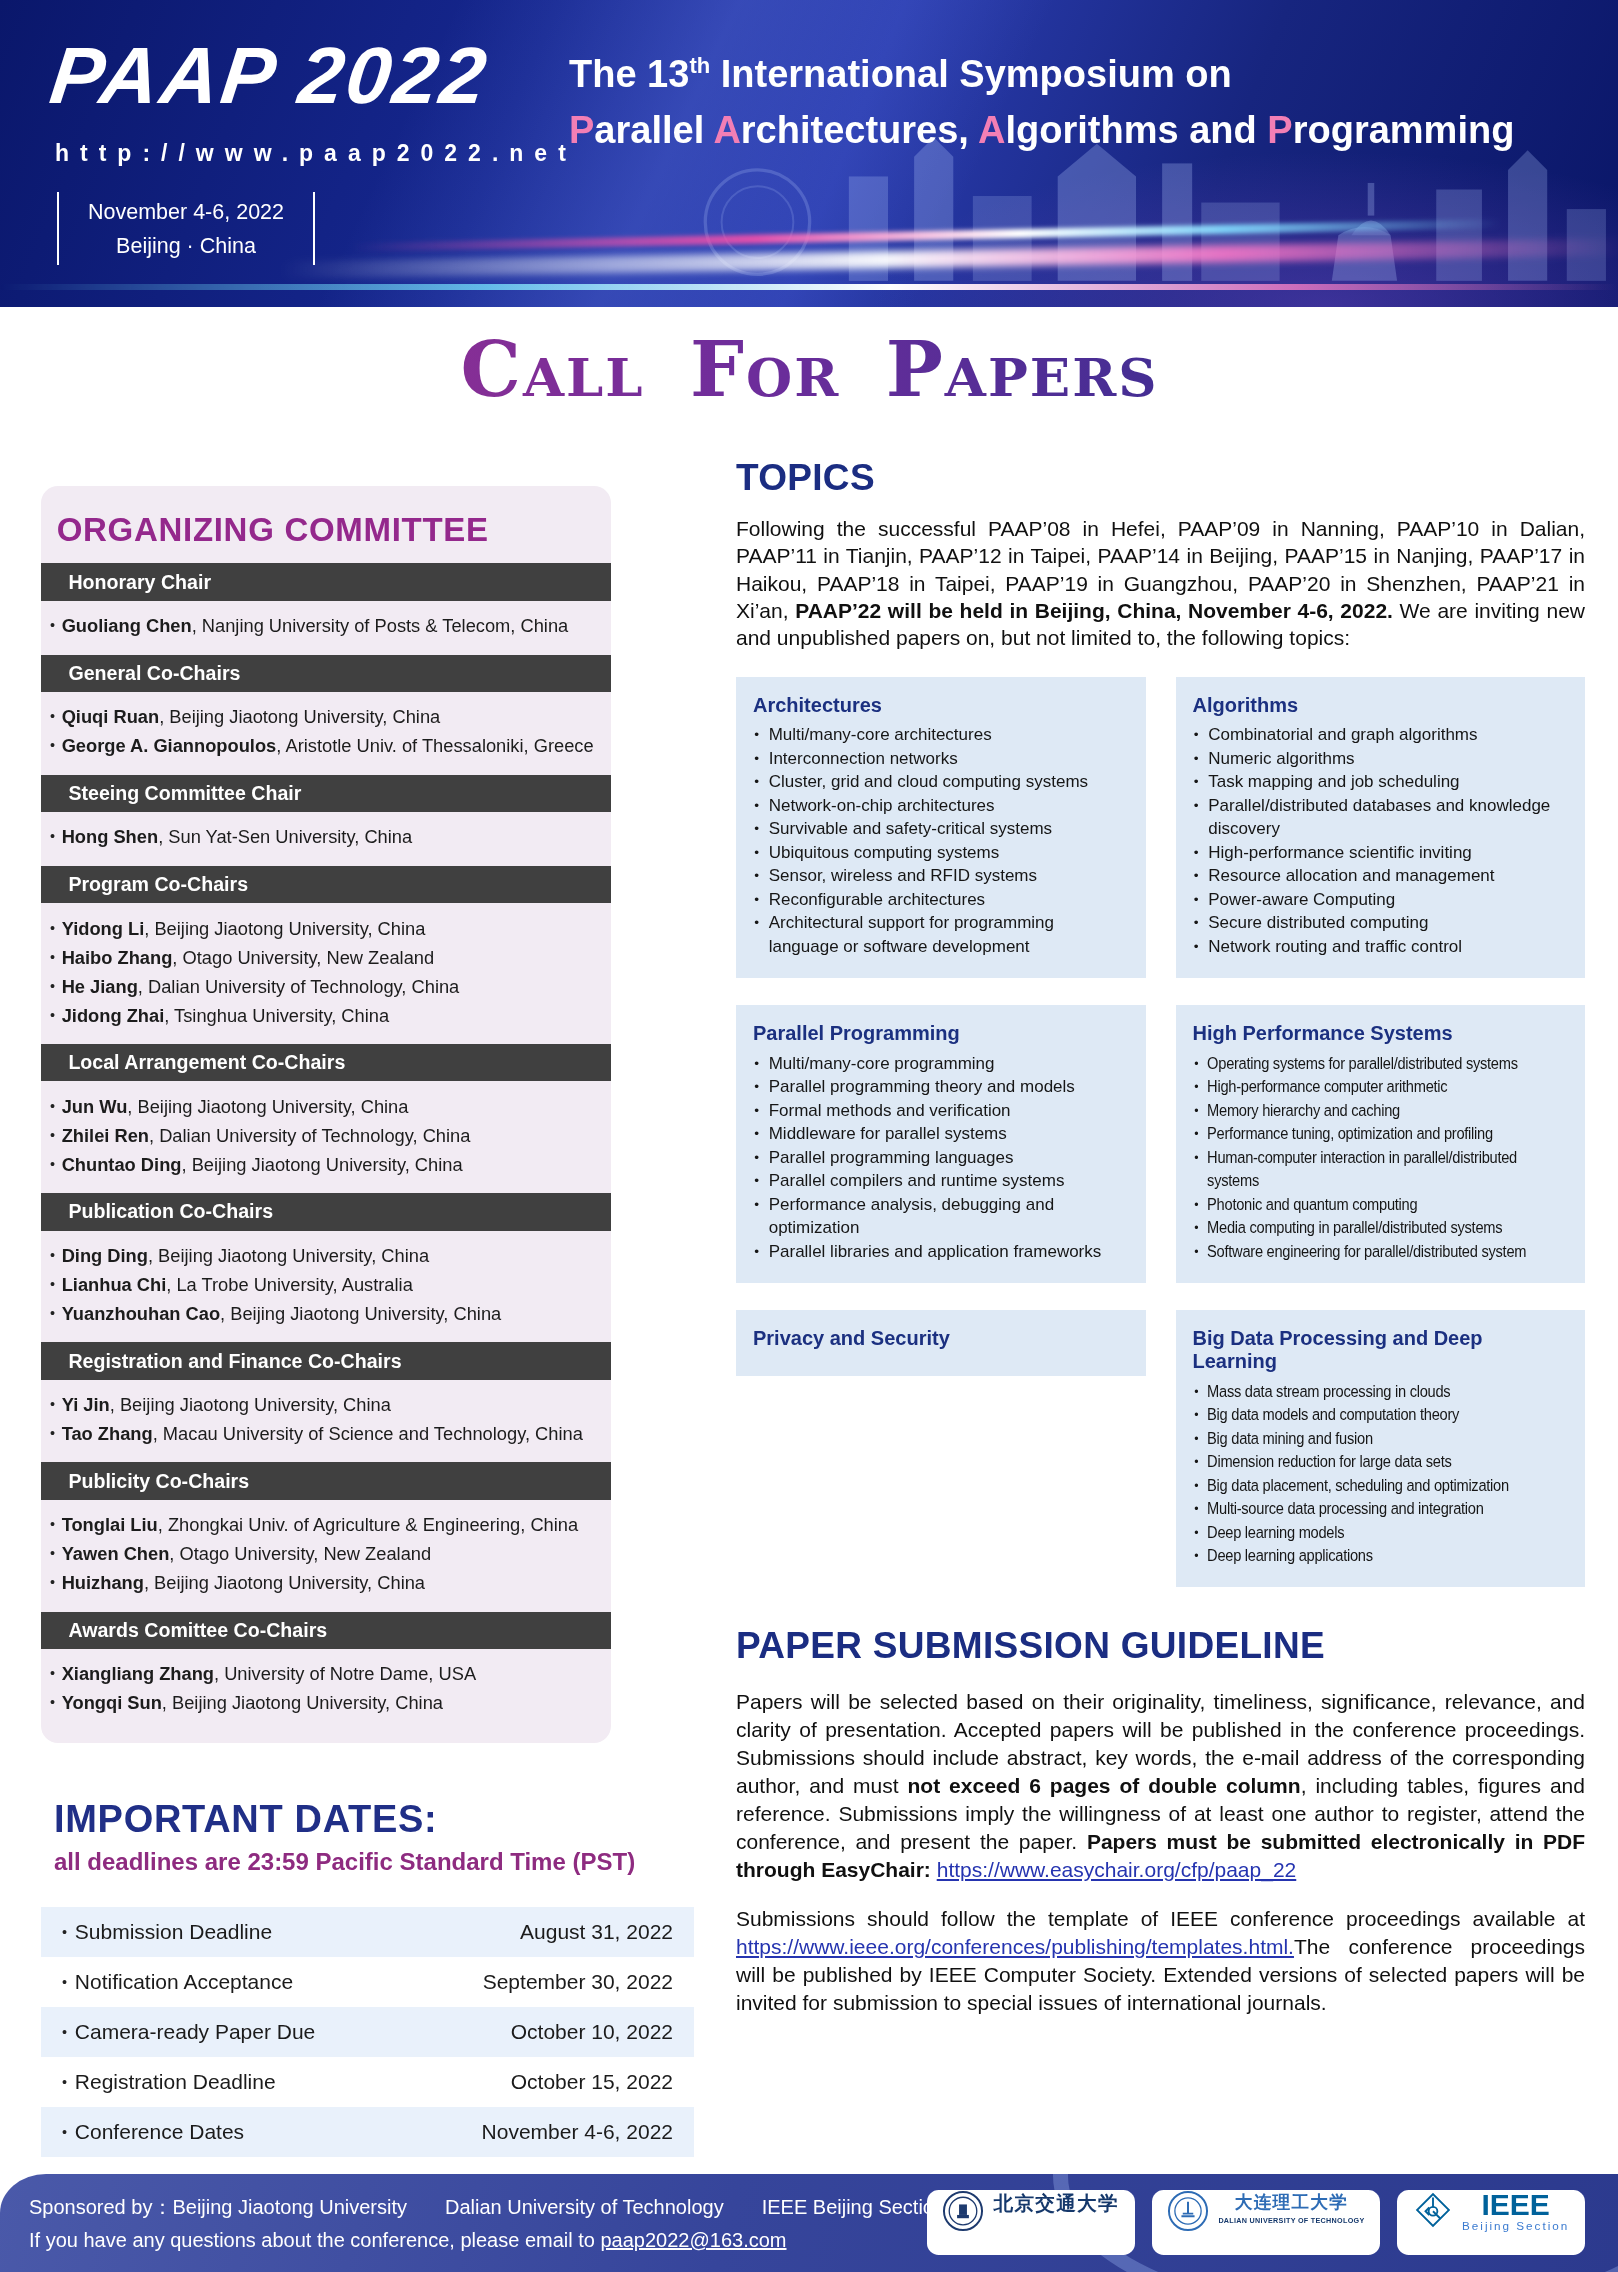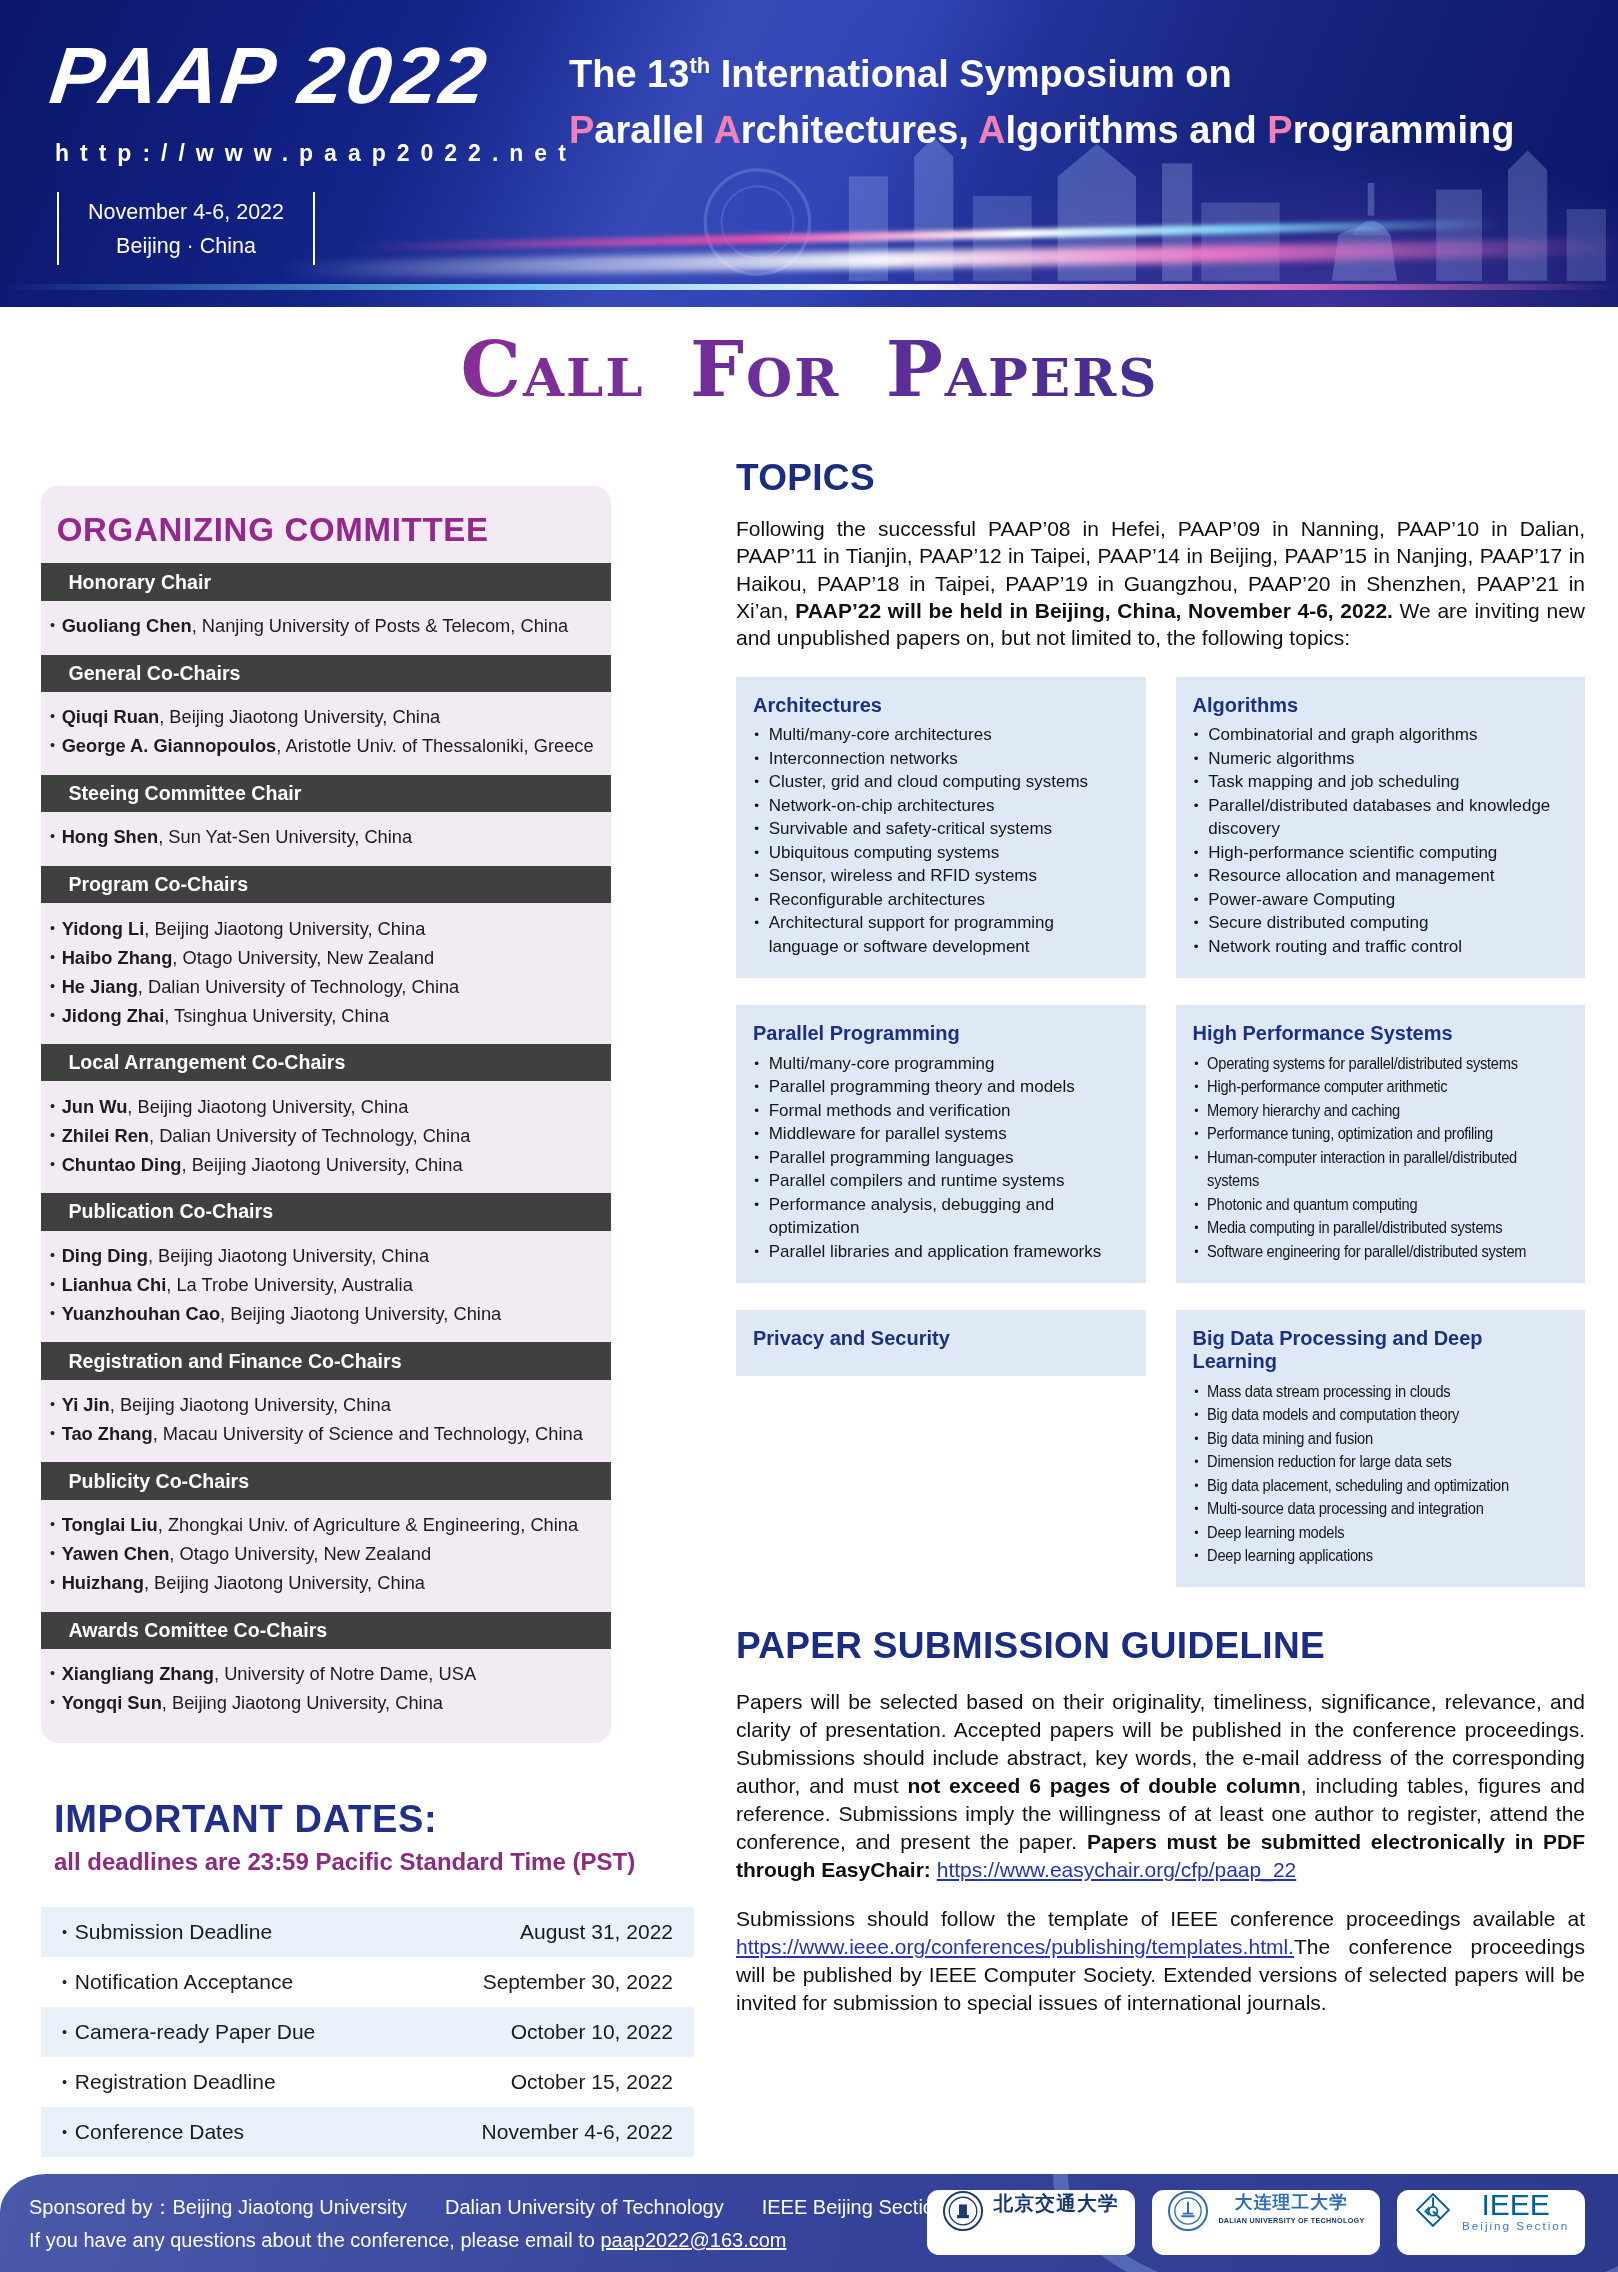--- a/index.html
+++ b/index.html
@@ -80,21 +80,21 @@
           border:15.7px solid rgba(160,185,245,.33);border-radius:50%;}
   .ftext{position:absolute;left:29px;top:17px;font-size:20px;line-height:33px;white-space:nowrap;}
   .ftext .sp{margin-right:38px;}
   .ftext a{color:#ffffff;text-decoration:underline;}
   .flogos{position:absolute;right:34px;top:15.7px;display:flex;gap:17px;align-items:center;z-index:2;}
   .card{background:#ffffff;border-radius:11.7px;height:65px;display:flex;
         justify-content:center;padding:0 15.7px;gap:9.1px;}
   .cjk{font-weight:bold;font-size:19.6px;color:#15386b;letter-spacing:1.3px;white-space:nowrap;}
   .card.dut .cjk{color:#2e6cb5;font-size:17.6px;}
   .cap{font-size:7.2px;font-weight:bold;color:#15386b;letter-spacing:0.3px;white-space:nowrap;}
-  .ieee-word{font-size:30px;font-weight:normal;color:#00629b;line-height:29px;}
+  .ieee-word{font-size:30px;font-weight:bold;color:#00629b;line-height:29px;}
   .ieee-sub{font-size:11.7px;color:#3b7bd0;letter-spacing:2px;white-space:nowrap;}
 </style>
 </head>
 <body>
 
 <div class="header">
   <svg class="skyline" width="979" height="183" viewBox="0 0 1500 280">
     <g fill="#a9bdf5">
       <circle cx="180" cy="190" r="80" fill="none" stroke="#a9bdf5" stroke-width="5" opacity=".5"></circle>
       <circle cx="180" cy="190" r="55" fill="none" stroke="#a9bdf5" stroke-width="3" opacity=".4"></circle>
@@ -211,21 +211,21 @@
           <li>Architectural support for programming language or software development</li>
         </ul>
       </div>
       <div class="tbox">
         <h3>Algorithms</h3>
         <ul>
           <li>Combinatorial and graph algorithms</li>
           <li>Numeric algorithms</li>
           <li>Task mapping and job scheduling</li>
           <li>Parallel/distributed databases and knowledge discovery</li>
-          <li>High-performance scientific computing</li>
+          <li>High-performance scientific inviting</li>
           <li>Resource allocation and management</li>
           <li>Power-aware Computing</li>
           <li>Secure distributed computing</li>
           <li>Network routing and traffic control</li>
         </ul>
       </div>
       <div class="tbox">
         <h3>Parallel Programming</h3>
         <ul>
           <li>Multi/many-core programming</li>

